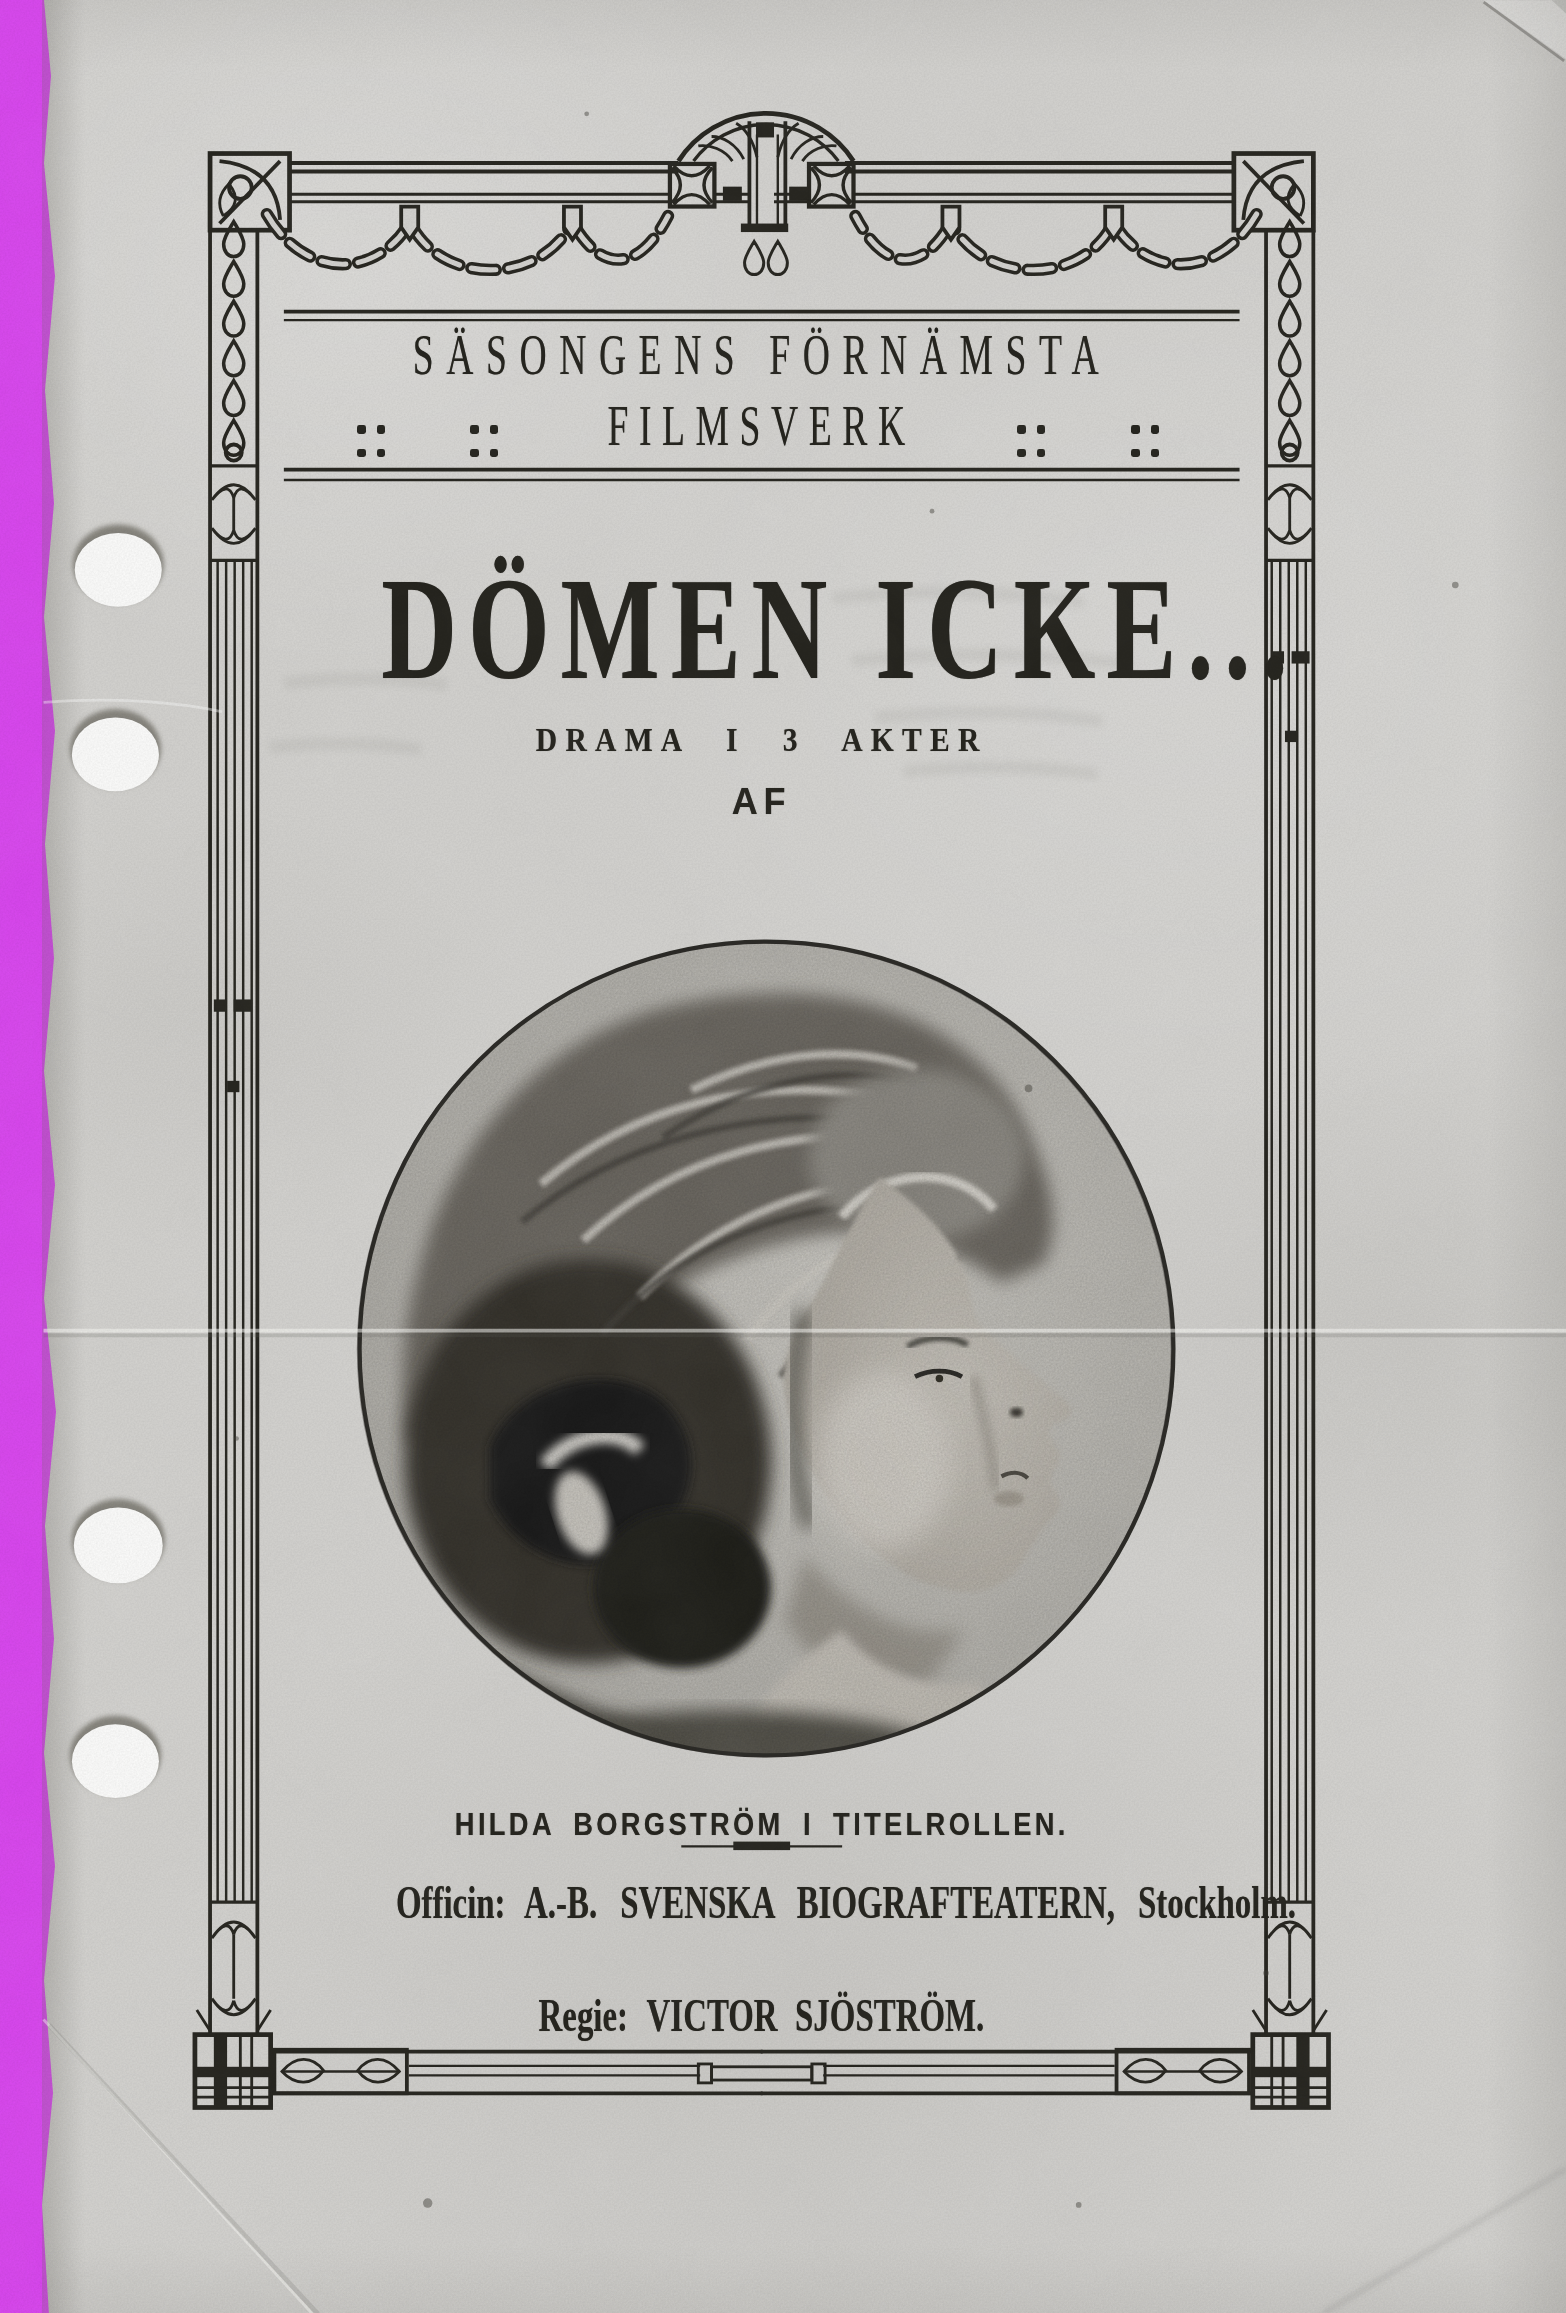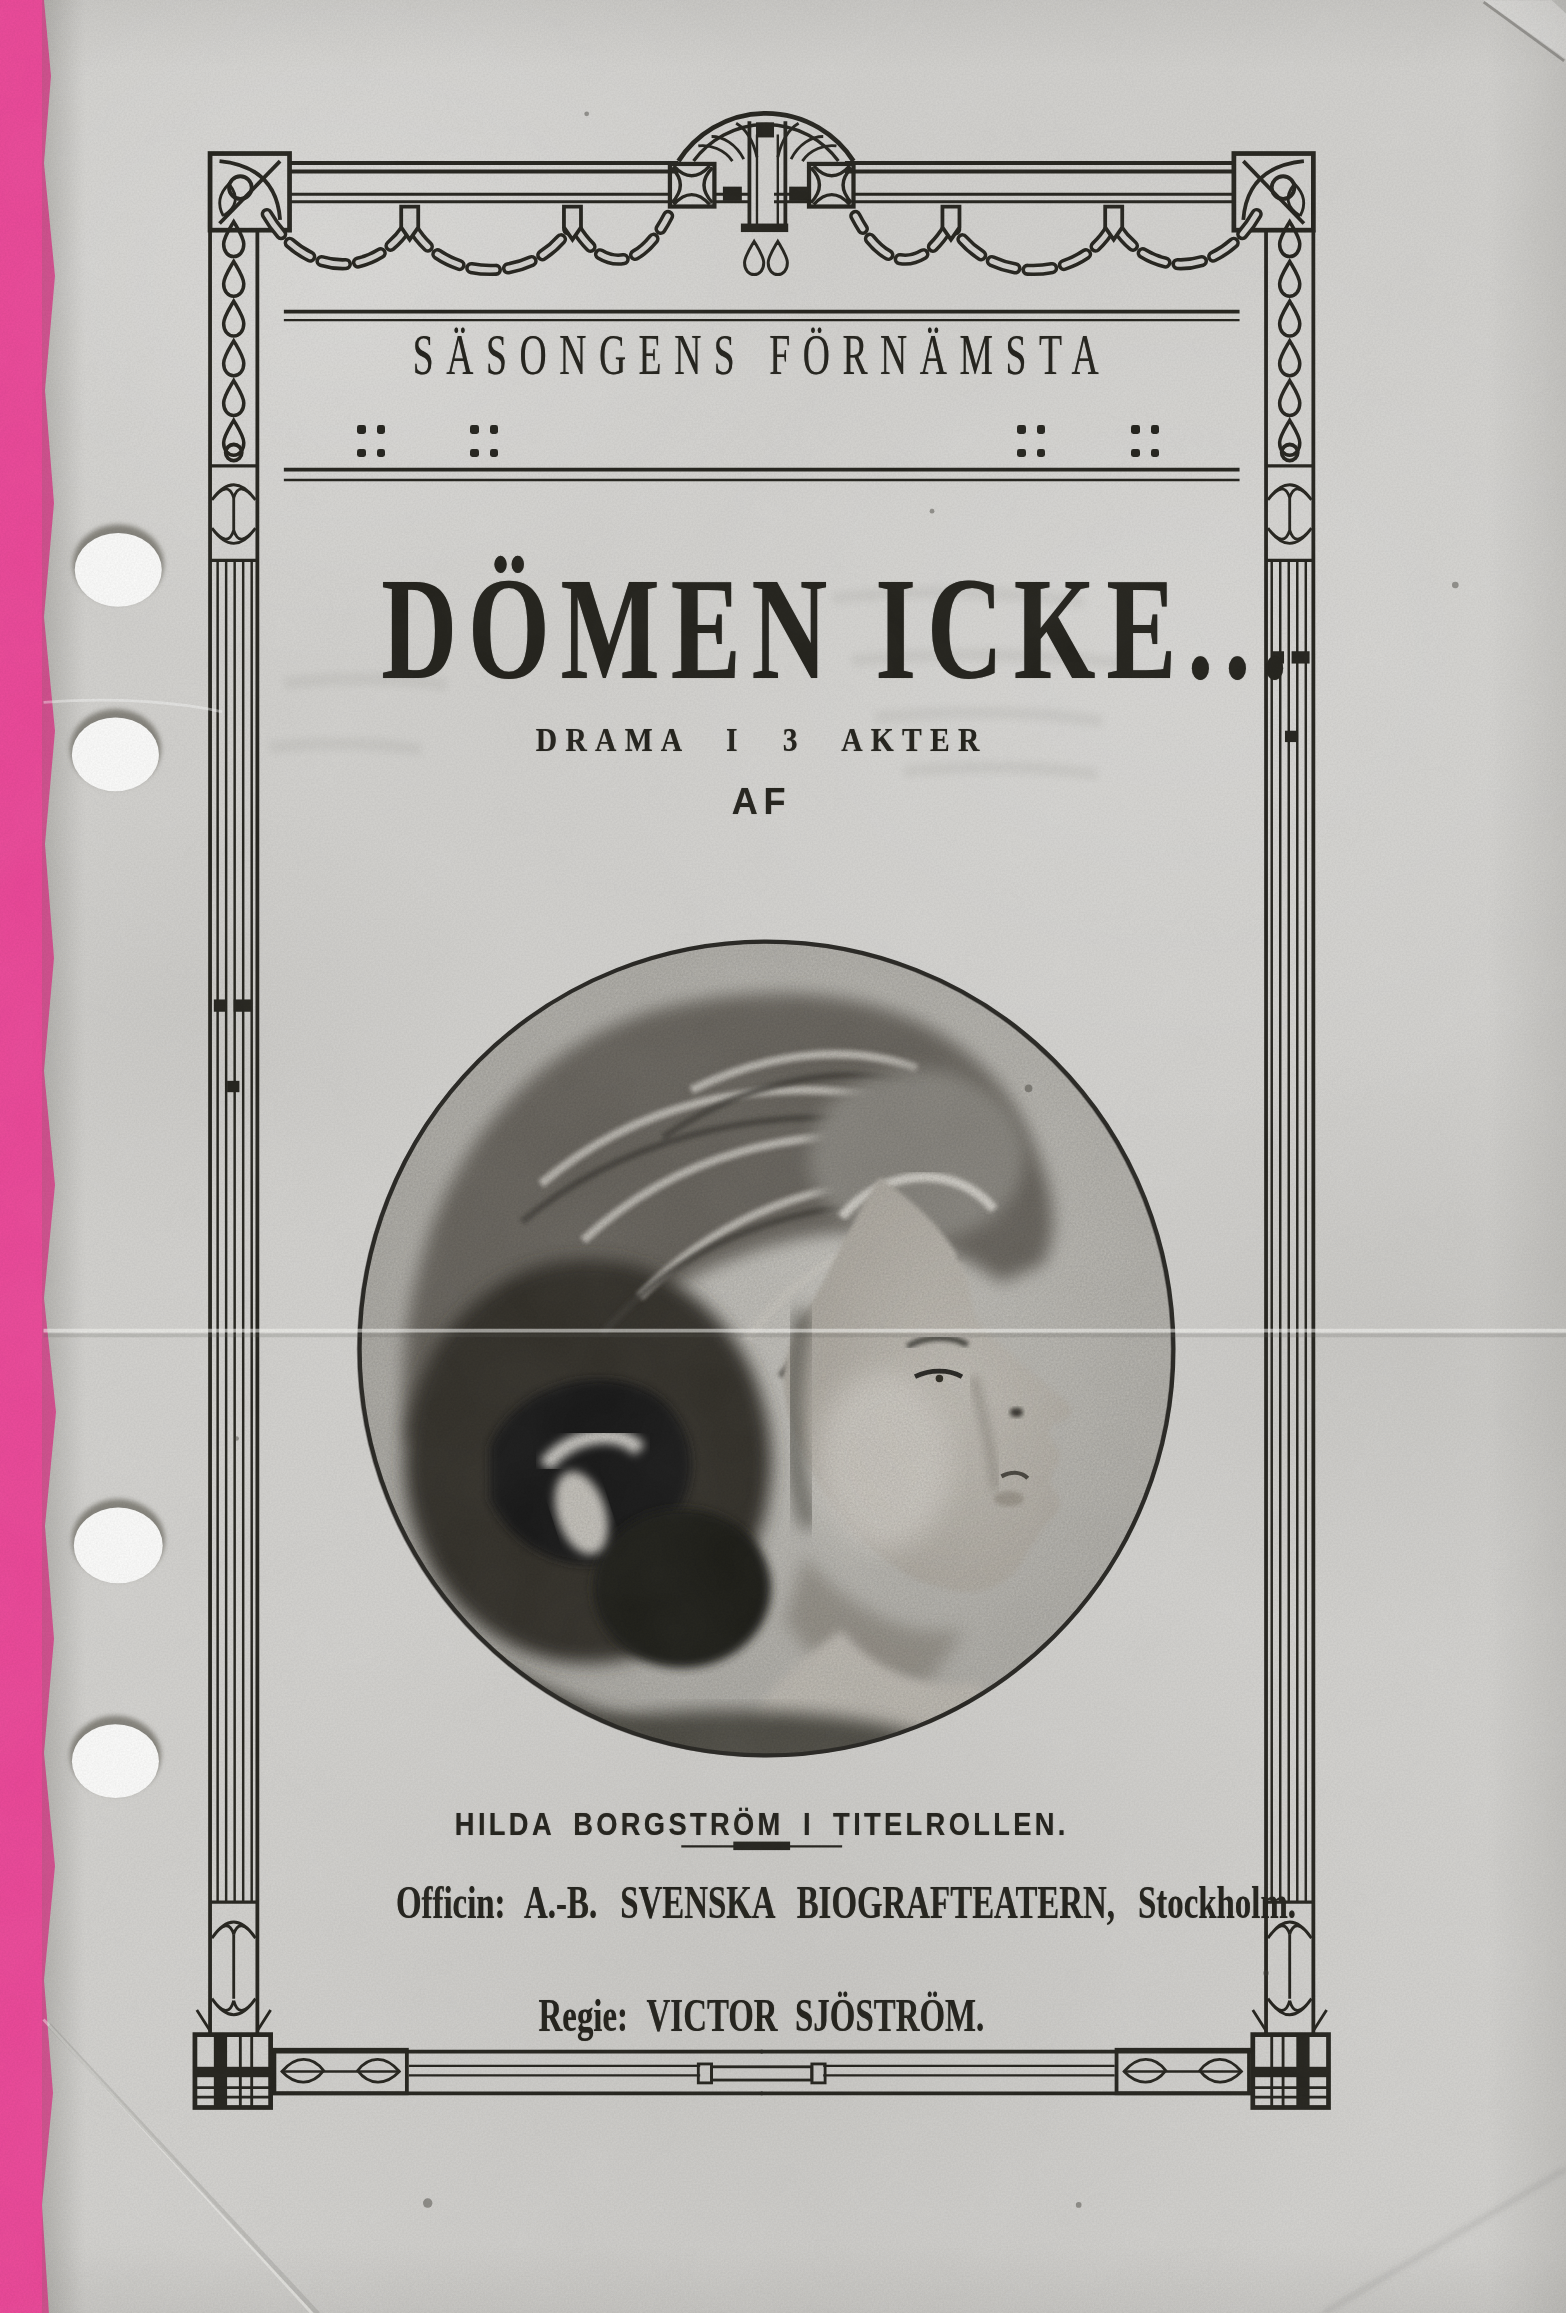--- a/index.html
+++ b/index.html
@@ -1,16 +1,16 @@
 <!DOCTYPE html>
 <html style="font-size:15px"><head>
 <meta charset="utf-8">
 <style>
   html,body{margin:0;padding:0;background:#ffffff;}
-  .page{position:relative;width:1566px;height:2314px;background:#ec4899;overflow:hidden;
+  .page{position:relative;width:1566px;height:2314px;background:#d946ef;overflow:hidden;
         font-family:"Liberation Serif",serif;}
   
   .paper{position:absolute;inset:0;background-color:#d3d2cf;
     background-image:
       radial-gradient(852px 662px at 22% 12%, rgba(255,255,255,.20), transparent 60%),
       radial-gradient(1041px 852px at 75% 28%, rgba(255,255,255,.13), transparent 60%),
       radial-gradient(946px 757px at 50% 86%, rgba(156,154,148,.16), transparent 65%),
       radial-gradient(662px 492px at 90% 58%, rgba(150,148,142,.14), transparent 60%),
       radial-gradient(568px 379px at 12% 44%, rgba(150,148,142,.10), transparent 60%),
       linear-gradient(90deg, rgba(120,118,112,.20) 0, rgba(120,118,112,0) 5%, rgba(120,118,112,0) 95%, rgba(120,118,112,.18) 100%),
@@ -179,20 +179,21 @@
         <rect x="247" y="1056" width="19" height="13"></rect>
         <rect x="240" y="1142" width="13" height="12"></rect>
         <rect x="1344" y="688" width="13" height="13"></rect>
         <rect x="1365" y="688" width="19" height="13"></rect>
         <rect x="1358" y="772" width="13" height="12"></rect>
       </g>
     </g>
   </svg>
 
   <div class="txt masthead1"><span class="sx">SÄSONGENS FÖRNÄMSTA</span></div>
+  <div class="txt masthead2"><span class="sx">FILMSVERK</span></div>
   <div class="dots" style="left:357px;top:425px">
       <i></i>
       <i></i>
       <i></i>
       <i></i>
     </div>
   <div class="dots" style="left:470px;top:425px">
       <i></i>
       <i></i>
       <i></i>

